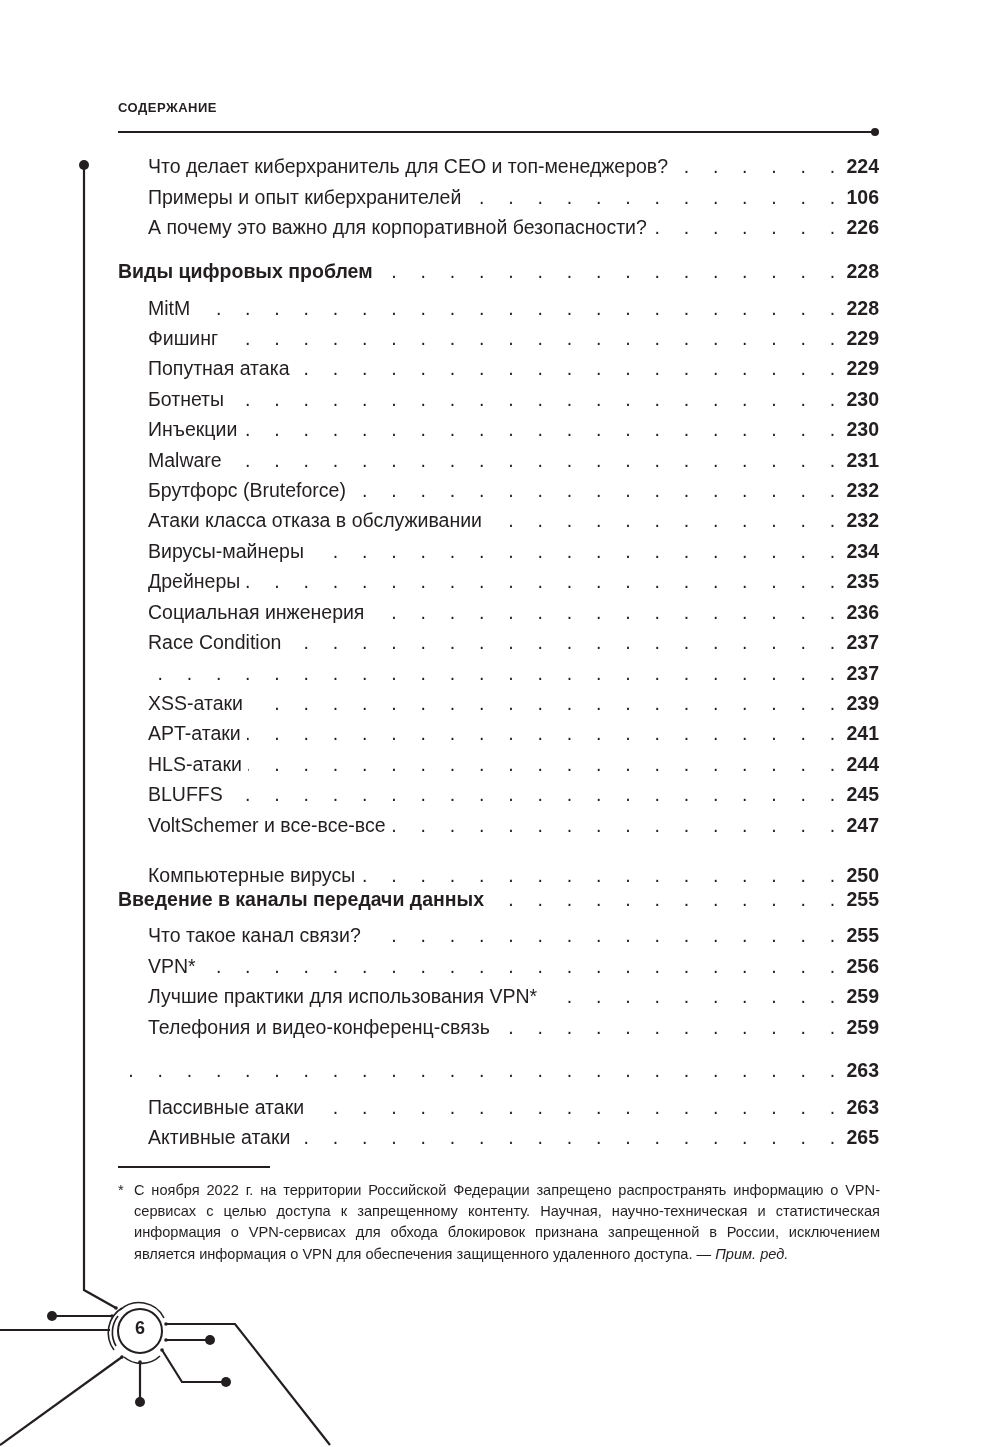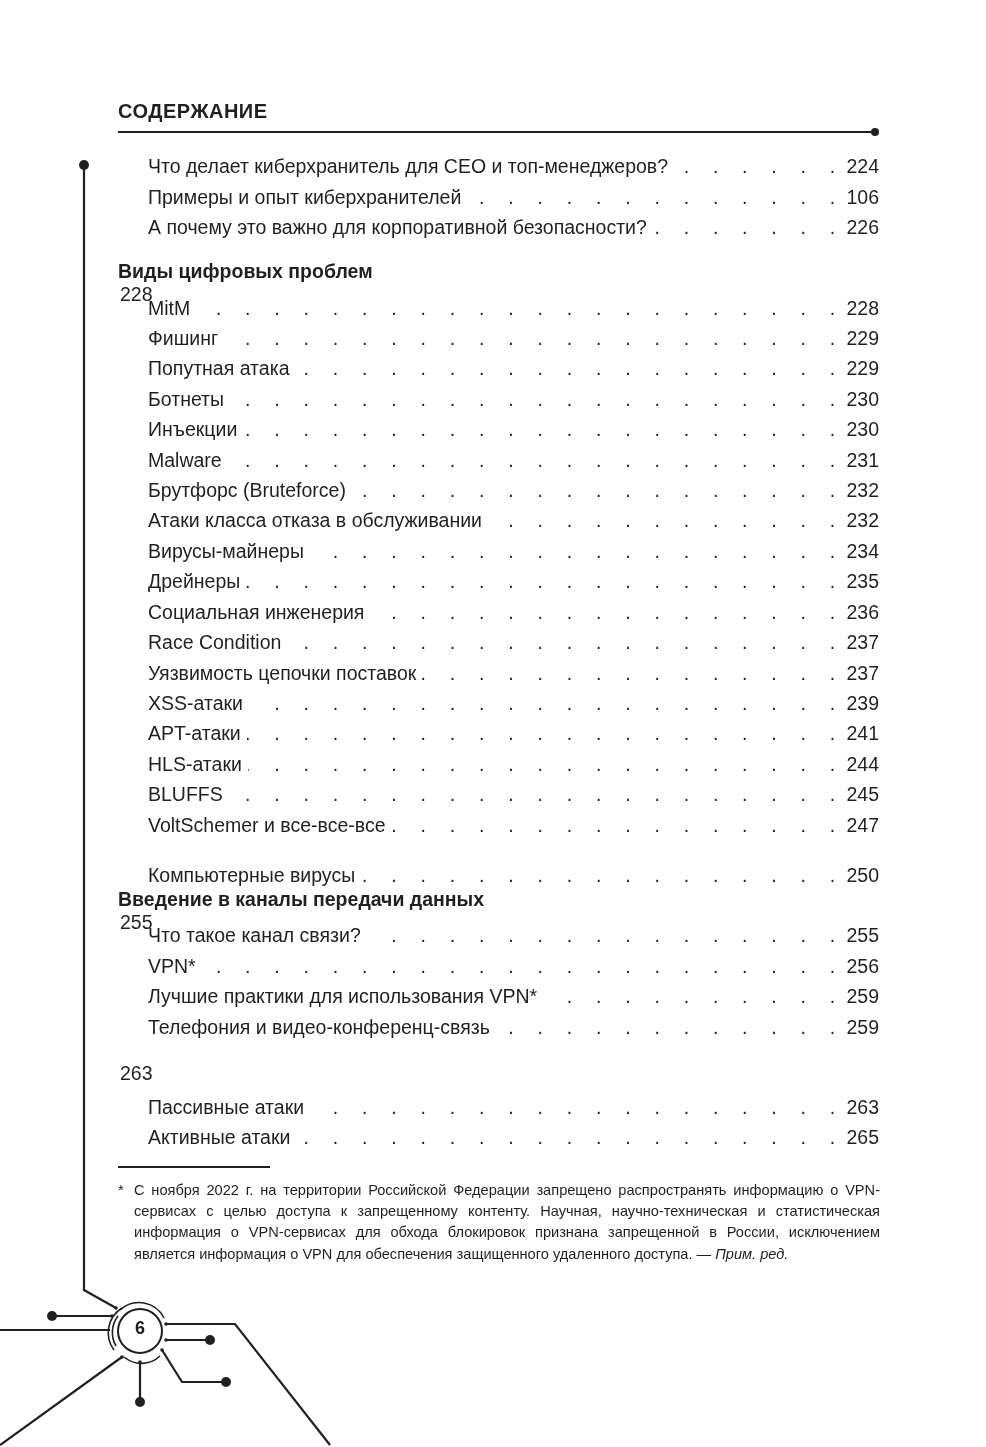--- a/index.html
+++ b/index.html
@@ -1,26 +1,26 @@
 <!DOCTYPE html>
 <html><head>
 <meta charset="utf-8">
 <style>
   html, body { margin: 0; padding: 0; background: #ffffff; }
   body { width: 986px; height: 1447px; position: relative; overflow: hidden;
          font-family: "Liberation Sans", "DejaVu Sans", sans-serif; color: #231f20; }
-  .header-title { position: absolute; left: 118px; top: 100px; font-size: 20px; font-weight: bold; letter-spacing: 0.5px; }
+  .header-title { position: absolute; left: 118px; top: 100px; font-size: 13px; font-weight: bold; letter-spacing: 0.5px; }
   .toc { position: absolute; left: 0; top: 0; width: 986px; }
   .row { position: absolute; display: flex; align-items: baseline; height: 26px; right: 107px; font-size: 19.5px; }
   .row.sub { left: 148px; }
-  .row.top { left: 118px; font-weight: bold; flex-direction: column; }
+  .row.top { left: 118px; font-weight: bold; }
   .row .label { white-space: nowrap; padding-right: 6px; }
   .row .leader { flex: 1; overflow: hidden; white-space: nowrap; font-weight: normal; letter-spacing: 0; color: #231f20; direction: rtl; }
   .row .leader::before { content: ". . . . . . . . . . . . . . . . . . . . . . . . . . . . . . . . . . . . . . . . . . . . . . . . . . . . . . . . . . . . . . . . . . . . . . . . . . . . ."; letter-spacing: 9.2px; }
-  .row .page { white-space: nowrap; font-weight: normal; padding-left: 2px; text-align: center; }
+  .row .page { white-space: nowrap; font-weight: bold; padding-left: 2px; text-align: center; }
   .fn-rule { position: absolute; left: 118px; top: 1166px; width: 152px; height: 2px; background: #231f20; }
   .footnote { position: absolute; left: 118px; top: 1180px; width: 762px; font-size: 14.6px; line-height: 21.2px; text-align: justify; }
   .footnote .star { position: absolute; left: 0; top: 0; }
   .footnote .fn-text { display: block; margin-left: 16px; }
   .footnote .fn-italic { font-style: italic; }
   .decor { position: absolute; left: 0; top: 0; }
   .page-number { position: absolute; left: 128px; top: 1318px; width: 24px; text-align: center; font-size: 18px; font-weight: bold; }
 </style>
 </head>
 <body>
@@ -147,21 +147,20 @@
       <span class="label">Социальная инженерия</span>
       <span class="leader"></span>
       <span class="page">236</span>
     </div>
   <div class="row sub" style="top:631px">
       <span class="label">Race Condition</span>
       <span class="leader"></span>
       <span class="page">237</span>
     </div>
   <div class="row sub" style="top:662px">
-      <span class="label">Уязвимость цепочки поставок</span>
       <span class="leader"></span>
       <span class="page">237</span>
     </div>
   <div class="row sub" style="top:692px">
       <span class="label">XSS-атаки</span>
       <span class="leader"></span>
       <span class="page">239</span>
     </div>
   <div class="row sub" style="top:722px">
       <span class="label">APT-атаки</span>

